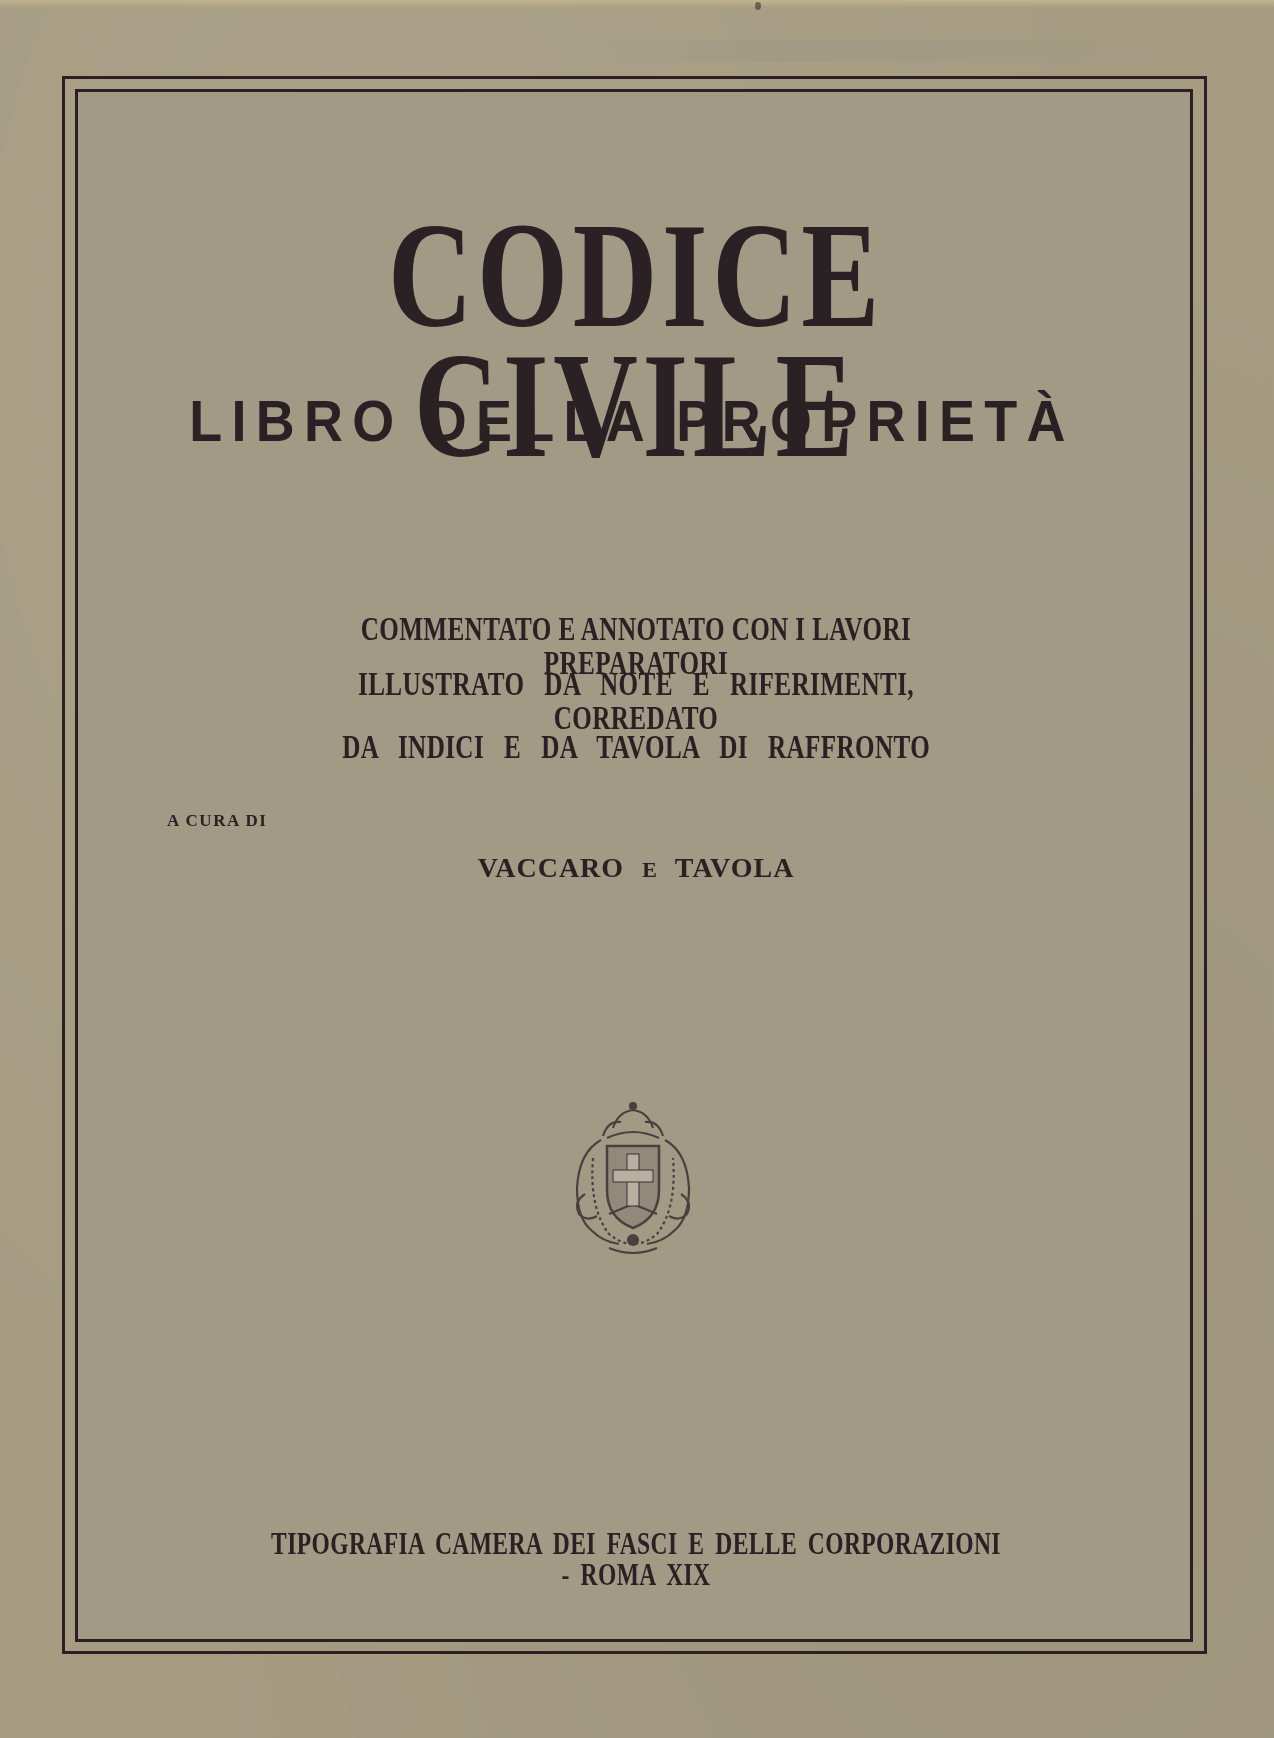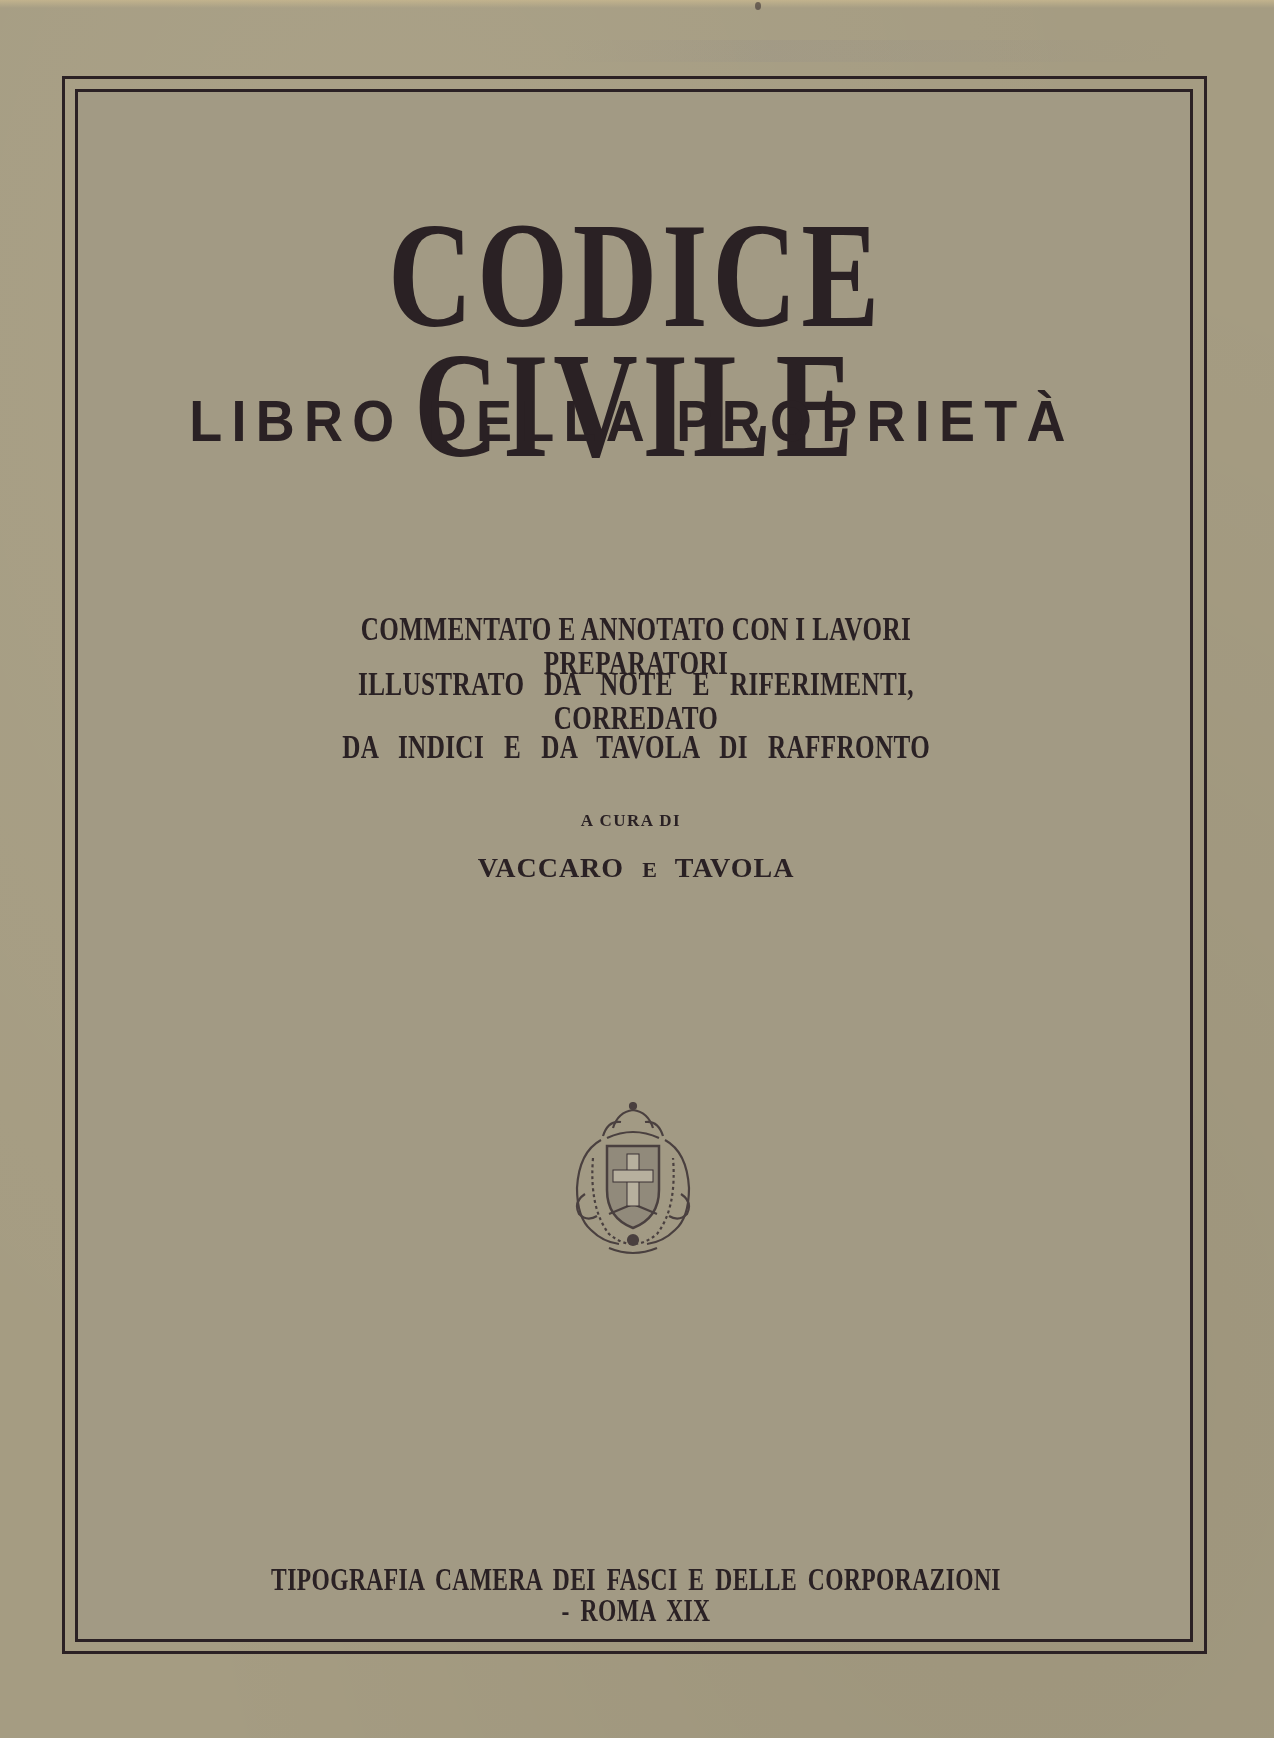--- a/index.html
+++ b/index.html
@@ -40,27 +40,27 @@
     display: block; text-align: center; font-family: "Liberation Sans", sans-serif; font-weight: bold;
     font-size: 58px; line-height: 58px; letter-spacing: 10px;
     transform: scaleX(0.93); transform-origin: center top;
   }
   .desc-wrap { position: absolute; left: 150px; width: 972px; text-align: center; }
   .desc-text {
     display: inline-block; font-weight: bold; font-size: 34px; line-height: 34px;
     transform: scaleX(0.74); transform-origin: center top;
     letter-spacing: 0.5px;
   }
-  .acura-wrap { position: absolute; left: 150px; top: 811px; width: 962px; text-align: center; }
+  .acura-wrap { position: absolute; left: 167px; top: 811px; width: 962px; }
   .acura-text { font-weight: bold; font-size: 17px; letter-spacing: 1.5px; }
   .authors-wrap { position: absolute; left: 155px; top: 852px; width: 962px; text-align: center; }
   .authors-text { font-weight: bold; font-size: 28px; letter-spacing: 1px; }
   .authors-conj { font-weight: bold; font-size: 22px; margin: 0 18px; }
   .emblem { position: absolute; left: 563px; top: 1098px; width: 140px; height: 162px; }
-  .footer-wrap { position: absolute; left: 150px; top: 1528px; width: 972px; text-align: center; margin-top: 36px; }
+  .footer-wrap { position: absolute; left: 150px; top: 1528px; width: 972px; text-align: center; }
   .footer-text {
     display: inline-block; font-weight: bold; font-size: 31px; line-height: 31px;
     transform: scaleX(0.76); transform-origin: center top; letter-spacing: 0.5px;
   }
   .speck { position: absolute; width: 3px; height: 3px; border-radius: 50%; background: #3a3030; opacity: .6; }
   .faint-mark {
     position: absolute; left: 560px; top: 40px; width: 620px; height: 22px;
     background: linear-gradient(90deg, rgba(120,120,140,0), rgba(120,120,140,0.10), rgba(120,120,140,0.06), rgba(120,120,140,0));
     border-radius: 8px;
   }

